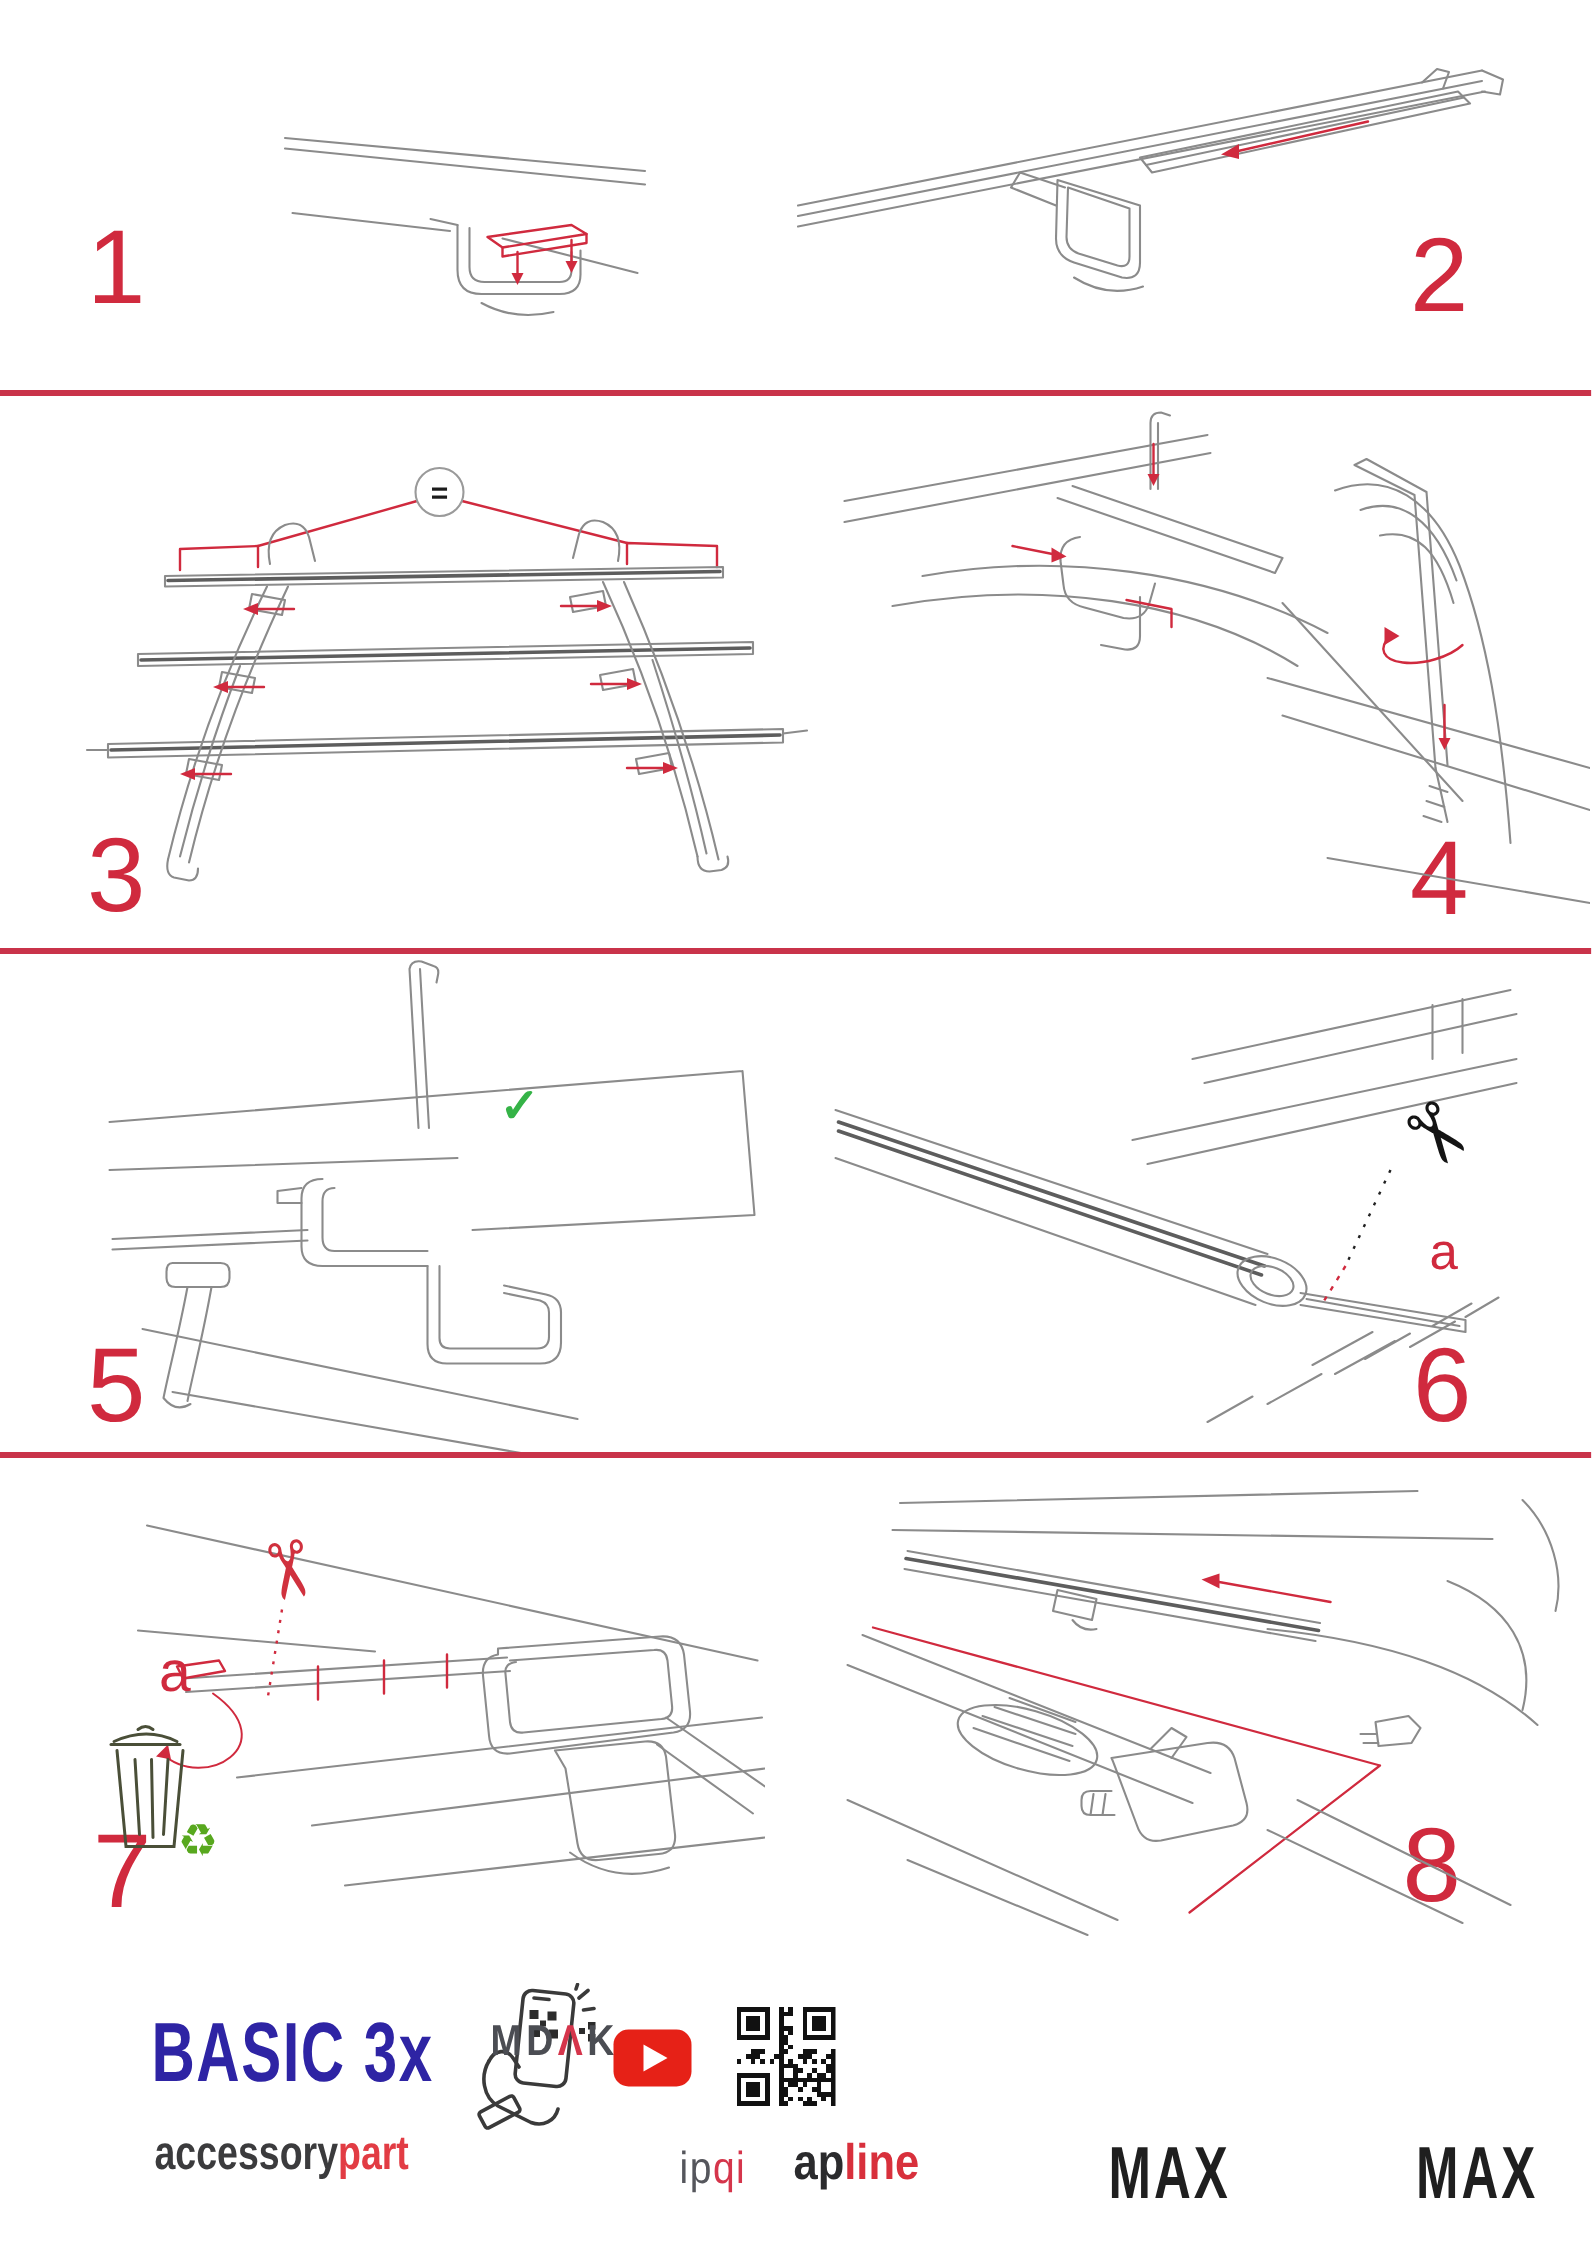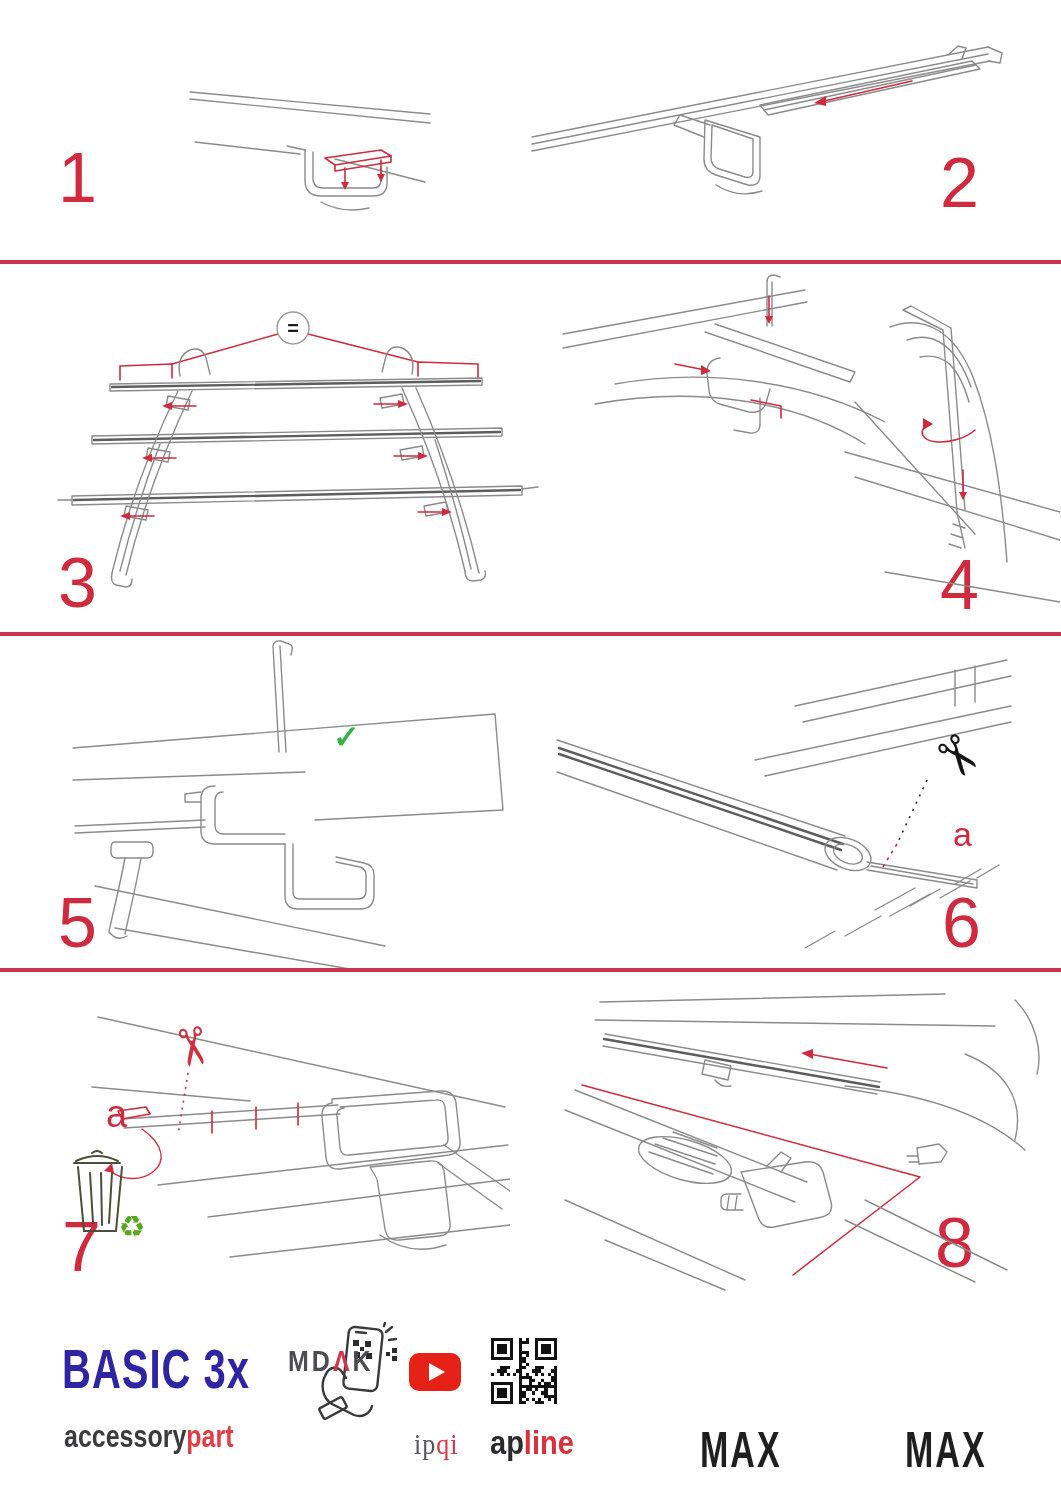--- a/index.html
+++ b/index.html
@@ -11,21 +11,21 @@
   .illus{position:absolute;}
   .illus svg{display:block;}
   .draw{stroke:#8b8b8b;stroke-width:1.4;fill:none;stroke-linecap:round;stroke-linejoin:round;}
   .drawdk{stroke:#5d5d5d;stroke-width:2.4;fill:none;stroke-linecap:round;}
   .red{stroke:#d02a3e;stroke-width:1.6;fill:none;stroke-linecap:round;stroke-linejoin:round;}
   .redf{fill:#d02a3e;stroke:none;}
   .alabel{font-size:34px;fill:#d02a3e;font-family:"Liberation Sans",sans-serif;}
   .cond{display:inline-block;transform-origin:top left;}
   .brand-black{color:#3b3b3d;}
   .brand-red{color:#e23c44;}
-  .footer-text{position:absolute;white-space:nowrap;}
+  .footer-text{position:absolute;white-space:nowrap;margin-left:39px;}
   .maxtxt{font-size:34px;font-weight:700;color:#1f1f1f;letter-spacing:2px;
           transform:scaleY(1.45);transform-origin:top left;display:inline-block;}
   .qrcell{fill:#111;}
 </style>
 </head>
 <body>
 
 <div class="page">
 
   <div class="stepnum" style="left:58px;top:143px;">1</div>
@@ -292,21 +292,21 @@
       <span>MD</span><span style="color:#d5354b">Λ</span><span>K</span>
     </span>
   </div>
 
   <div class="illus" style="left:408px;top:1352px;">
     <svg width="54" height="40" viewBox="0 0 54 40">
       <rect x="1" y="1" width="52" height="38" rx="10" fill="#e62117"></rect>
       <polygon points="21,11 21,29 37,20" fill="#ffffff"></polygon>
     </svg>
   </div>
-  <div class="footer-text" style="left:414px;top:1428px;font-family:Liberation Serif, serif;">
+  <div class="footer-text" style="left:414px;top:1428px;">
     <span class="cond" style="font-size:26px;font-weight:500;letter-spacing:1px;transform:scaleY(1.15);color:#55565c;">
       <span>ip</span><span style="color:#d5354b">qi</span>
     </span>
   </div>
 
   <div class="illus" style="left:491px;top:1338px;">
     <svg id="qr-main" width="66" height="66" viewBox="0 0 21 21" shape-rendering="crispEdges">
         <rect class="qrcell" x="0" y="0" width="1" height="1"></rect>
         <rect class="qrcell" x="1" y="0" width="1" height="1"></rect>
         <rect class="qrcell" x="2" y="0" width="1" height="1"></rect>

